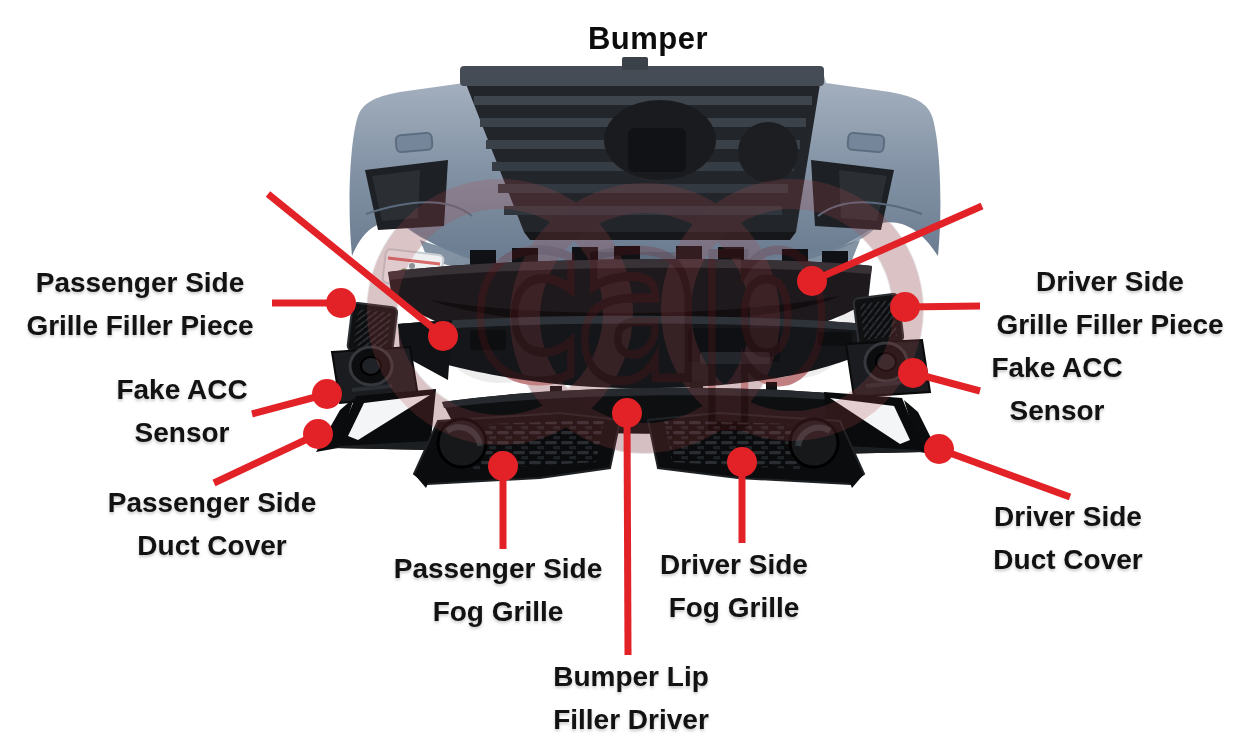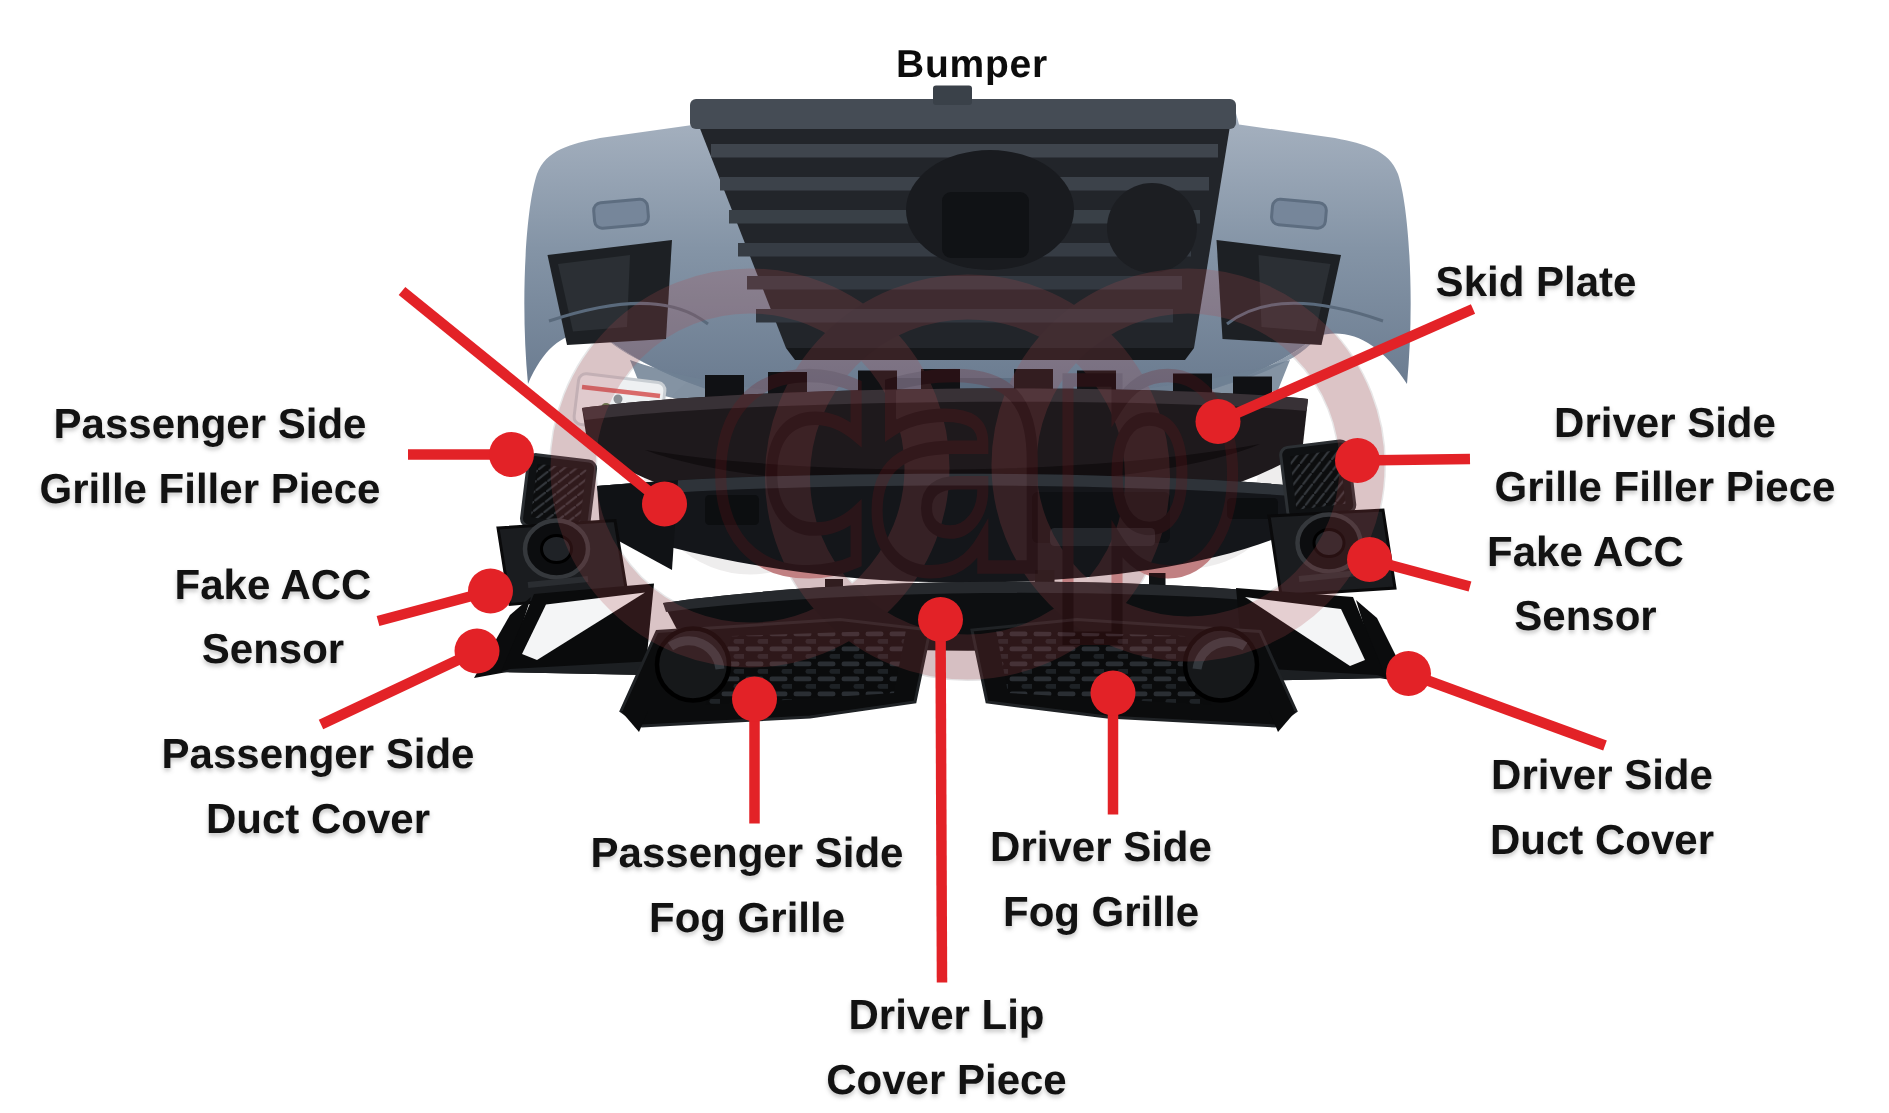--- a/index.html
+++ b/index.html
@@ -1,20 +1,20 @@
 <!DOCTYPE html>
 <html style="--accent: #e32227;"><head>
 <meta charset="utf-8">
 <style>
   html,body{margin:0;padding:0;background:#ffffff;}
   .canvas{position:relative;width:1259px;height:742px;background:#ffffff;overflow:hidden;
           font-family:"Liberation Sans",sans-serif;}
   .stage{position:absolute;inset:0;}
-  .page-title{position:absolute;left:648px;top:10px;transform:translateX(-50%);
-              font-size:26px;font-weight:700;color:#0c0c0c;letter-spacing:.5px;white-space:nowrap;}
+  .page-title{position:absolute;left:648px;top:0;transform:translateX(-50%);
+              font-size:31px;font-weight:700;color:#0c0c0c;letter-spacing:.5px;white-space:nowrap;}
   .part-label{position:absolute;transform:translateX(-50%);text-align:center;white-space:nowrap;
               font-size:28px;font-weight:700;line-height:43px;color:#121212;
               text-shadow:0 2px 3px rgba(110,110,110,.38);}
   .part-label span{display:block;}
   
   #lab-radiator{left:203px;top:155px;}
   #lab-skid{left:1024px;top:166px;}
   #lab-pass-grille{left:140px;top:261px;}
   #lab-drv-grille{left:1110px;top:260px;}
   #lab-acc-left{left:182px;top:368px;}
@@ -256,23 +256,20 @@
       <g>
           <line x1="628" y1="655" x2="627" y2="413"></line>
           <circle cx="627" cy="413" r="15"></circle>
         </g>
     </g>
   </svg>
 
   <h1 class="page-title">Bumper</h1>
 
 
-  <div class="part-label" id="lab-skid">
-    <span>Skid Plate</span>
-  </div>
 
   <div class="part-label" id="lab-pass-grille">
     <span>Passenger Side</span>
     <span>Grille Filler Piece</span>
   </div>
 
   <div class="part-label" id="lab-drv-grille">
     <span>Driver Side</span>
     <span>Grille Filler Piece</span>
   </div>
@@ -301,17 +298,17 @@
     <span>Passenger Side</span>
     <span>Fog Grille</span>
   </div>
 
   <div class="part-label" id="lab-drv-fog">
     <span>Driver Side</span>
     <span>Fog Grille</span>
   </div>
 
   <div class="part-label" id="lab-innerlip">
-    <span>Driver Lip</span>
-    <span>Cover Piece</span>
+    <span>Bumper Lip</span>
+    <span>Filler Driver</span>
   </div>
 
 </div>
 
 </body></html>

